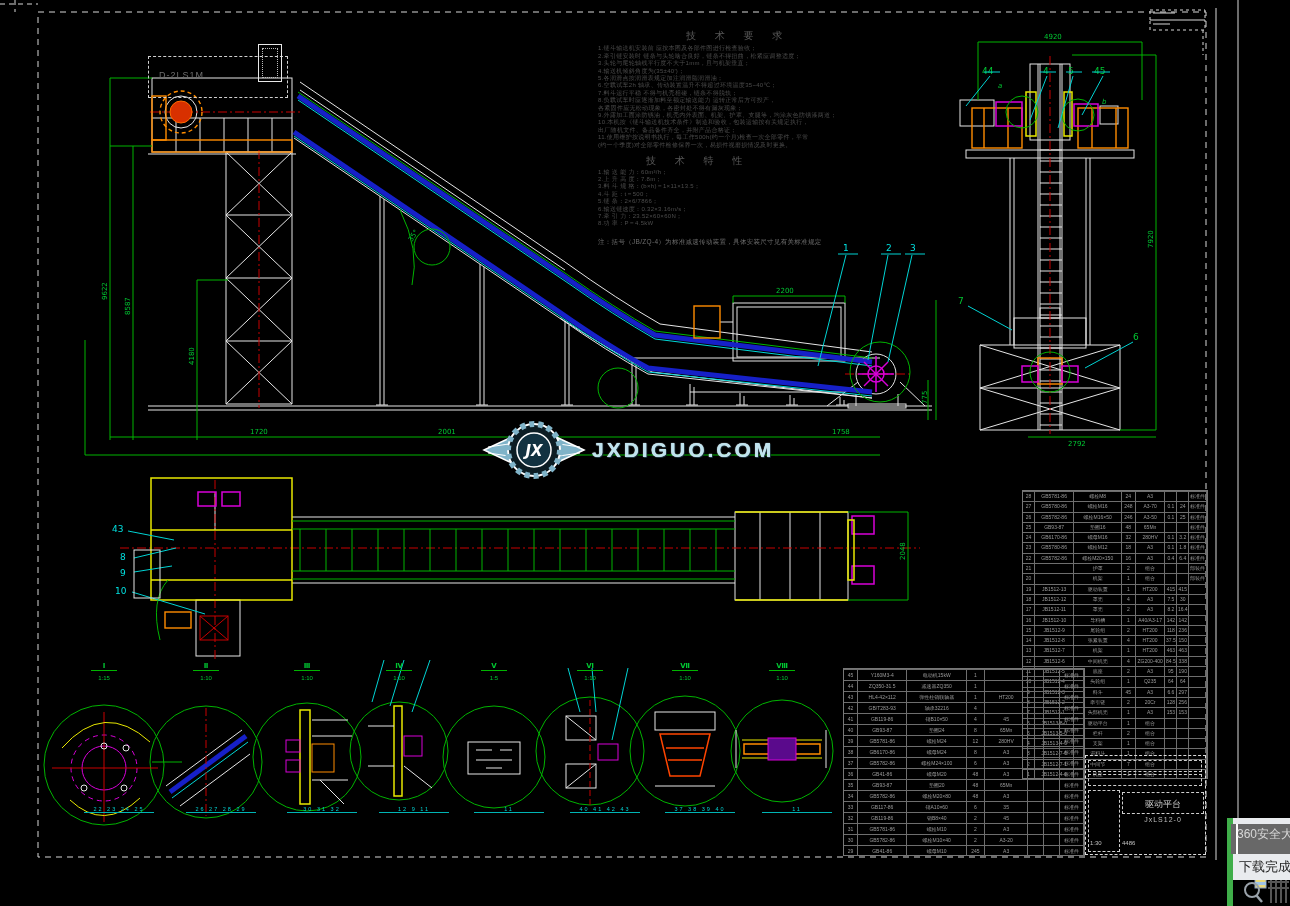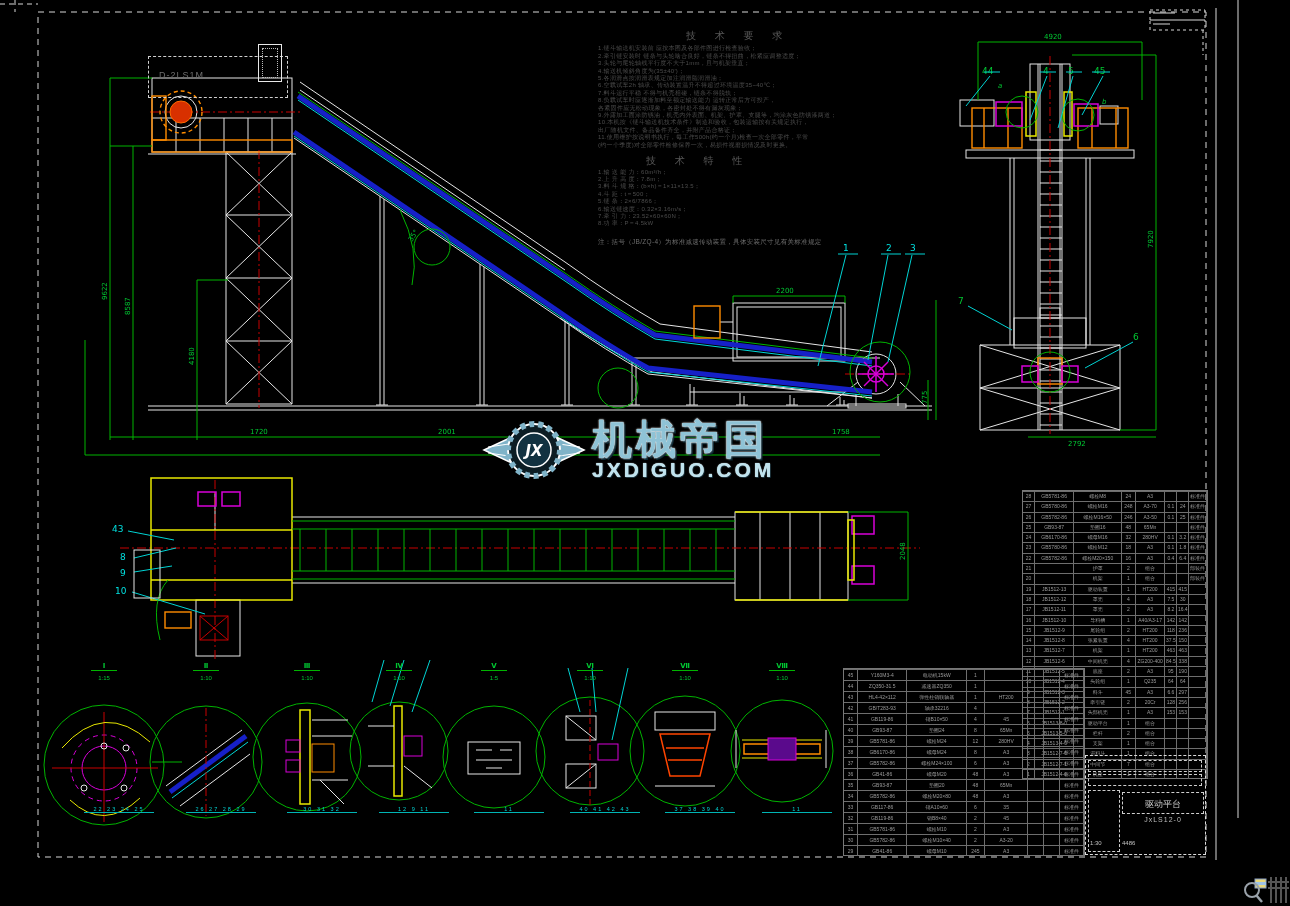--- a/index.html
+++ b/index.html
@@ -575,21 +575,20 @@
     <svg width="104" height="66" viewBox="0 0 104 66">
       <path d="M2,33 L30,20 L26,33 L30,46 Z" fill="#7fb3c8" stroke="#fff" stroke-width="1.5"></path>
       <path d="M102,33 L74,20 L78,33 L74,46 Z" fill="#7fb3c8" stroke="#fff" stroke-width="1.5"></path>
       <path d="M6,30 L34,26 M6,36 L34,40 M98,30 L70,26 M98,36 L70,40" stroke="#fff" stroke-width="1"></path>
       <circle cx="52" cy="33" r="26" fill="#0c1d24" stroke="#fff" stroke-width="2"></circle>
       <circle cx="52" cy="33" r="26" fill="none" stroke="#7fb3c8" stroke-width="6" stroke-dasharray="5,4"></circle>
       <circle cx="52" cy="33" r="17" fill="#123241" stroke="#fff" stroke-width="1.5"></circle>
       <text x="52" y="39" text-anchor="middle" font-size="15" font-weight="bold" font-style="italic" fill="#fff">JX</text>
     </svg>
     <div class="wm-text">
-      <div class="wm-brand">机械帝国</div>
       <div class="wm-site">JXDIGUO.COM</div>
     </div>
   </div>
 
   <div id="bom-right" class="bom" style="left:1022px;top:490px;width:186px;height:289px;">
       <div class="bom-row" style="height: 10.3px;">
         <div class="bom-cell" style="width: 12px; line-height: 9.3px;">28</div>
         <div class="bom-cell" style="width: 40px; line-height: 9.3px;">GB5781-86</div>
         <div class="bom-cell" style="width: 48px; line-height: 9.3px;">螺栓M8</div>
         <div class="bom-cell" style="width: 14px; line-height: 9.3px;">24</div>
@@ -1091,14 +1090,23 @@
     <g stroke="#555" stroke-width="2">
       <line x1="3" y1="2" x2="3" y2="28"></line>
         <line x1="8" y1="2" x2="8" y2="28"></line>
       <line x1="13" y1="2" x2="13" y2="28"></line>
         <line x1="18" y1="2" x2="18" y2="28"></line>
       <line x1="0" y1="7" x2="21" y2="7"></line>
         <line x1="0" y1="13" x2="21" y2="13"></line>
     </g>
   </svg>
 
+  <div class="popup">
+    <div class="popup-green"></div>
+    <div class="popup-panel"></div>
+    <div class="popup-dark">
+      <div class="popup-dark-line"></div>
+    </div>
+    <div class="popup-line1">360安全大</div>
+    <div class="popup-line2">下载完成</div>
+  </div>
 
 </div>
 
 </body></html>

